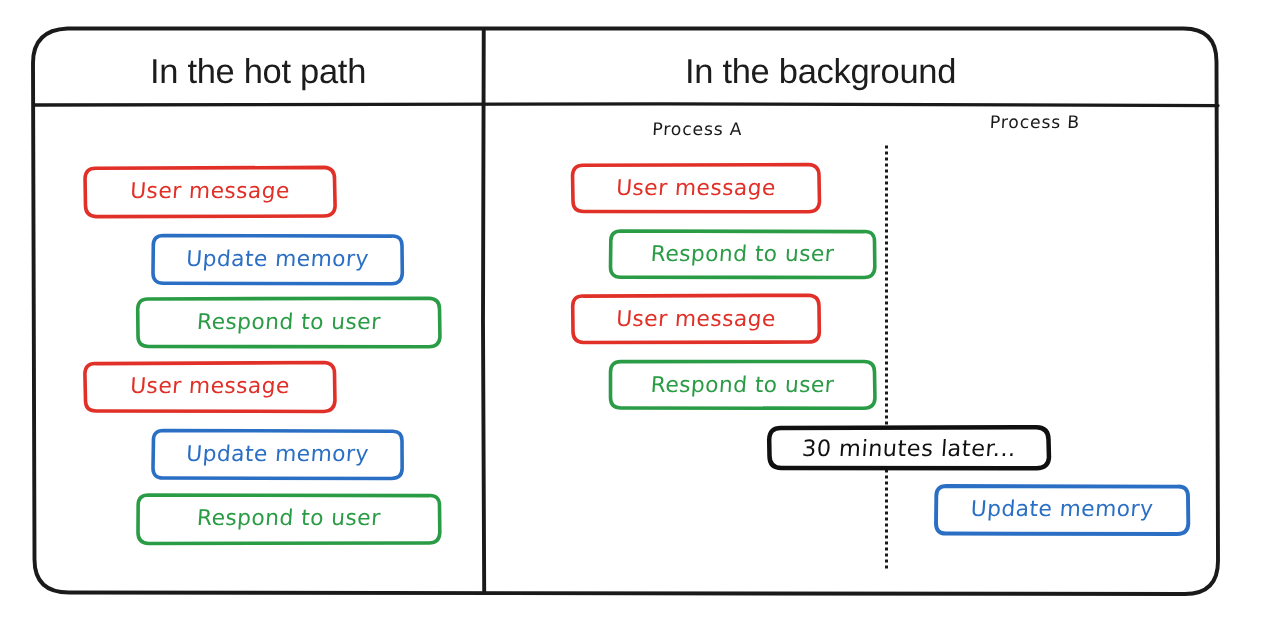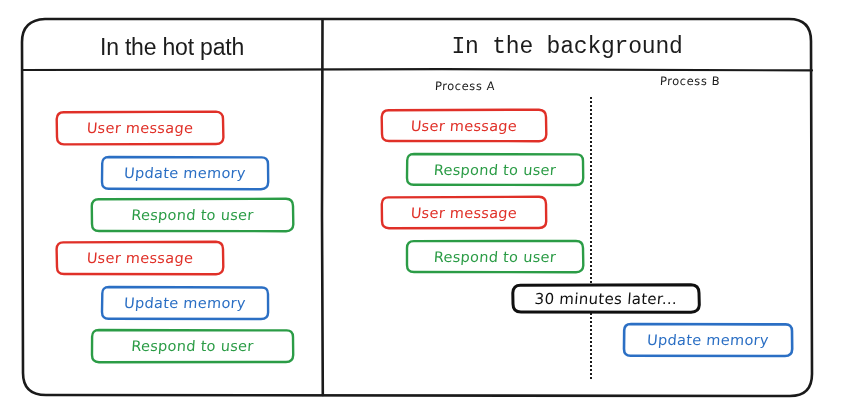--- a/index.html
+++ b/index.html
@@ -44,24 +44,23 @@
     line-height: 30px;
     letter-spacing: -0.2px;
     white-space: nowrap;
   }
   #header-hot-path {
     left: 24px;
     top: 32px;
     width: 296px;
   }
   #header-background {
-    left: 324px;
+    left: 304px;
     top: 32px;
     width: 486px;
-    font-family: Liberation Mono, monospace;
   }
 
   
   .process-label {
     position: absolute;
     text-align: center;
     color: #1a1a1a;
     font-family: "DejaVu Sans", sans-serif;
     font-size: 11.5px;
     line-height: 14px;

